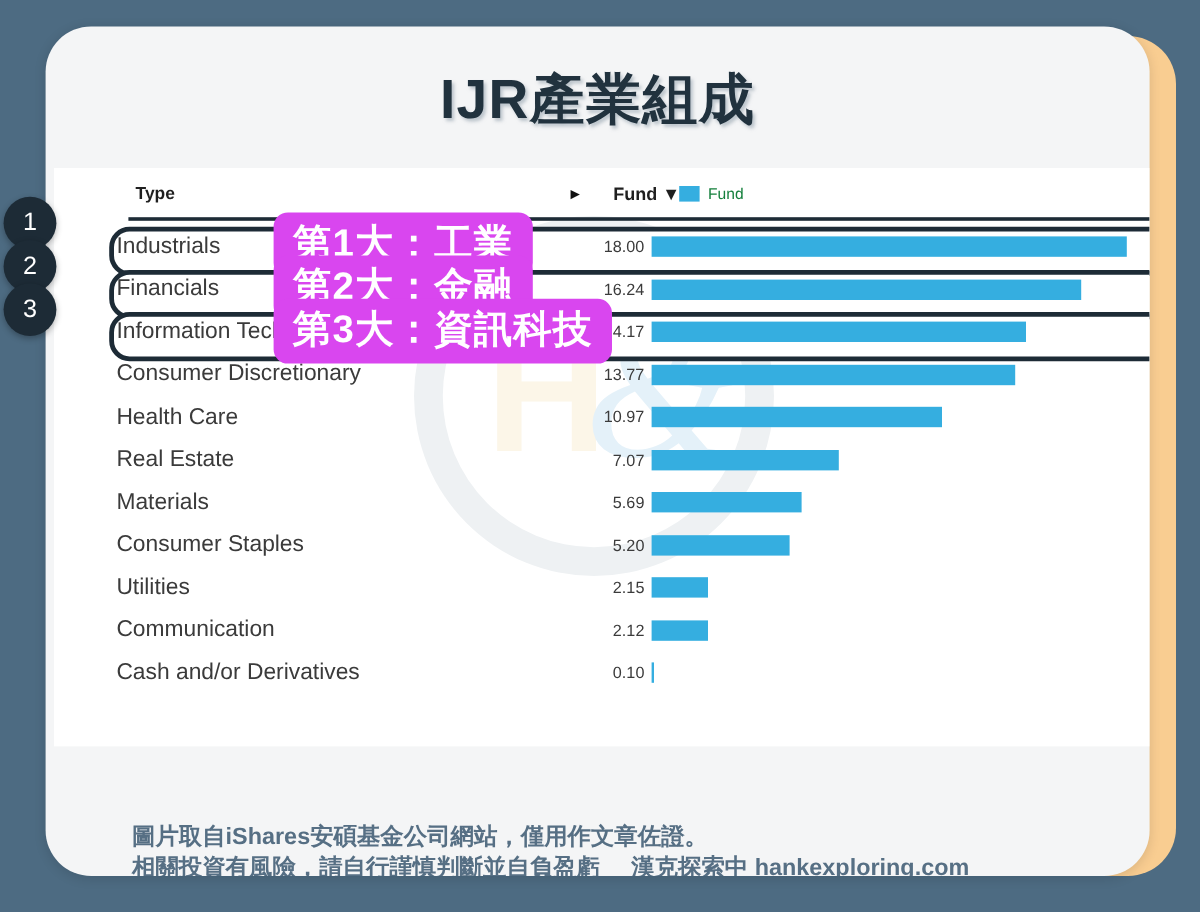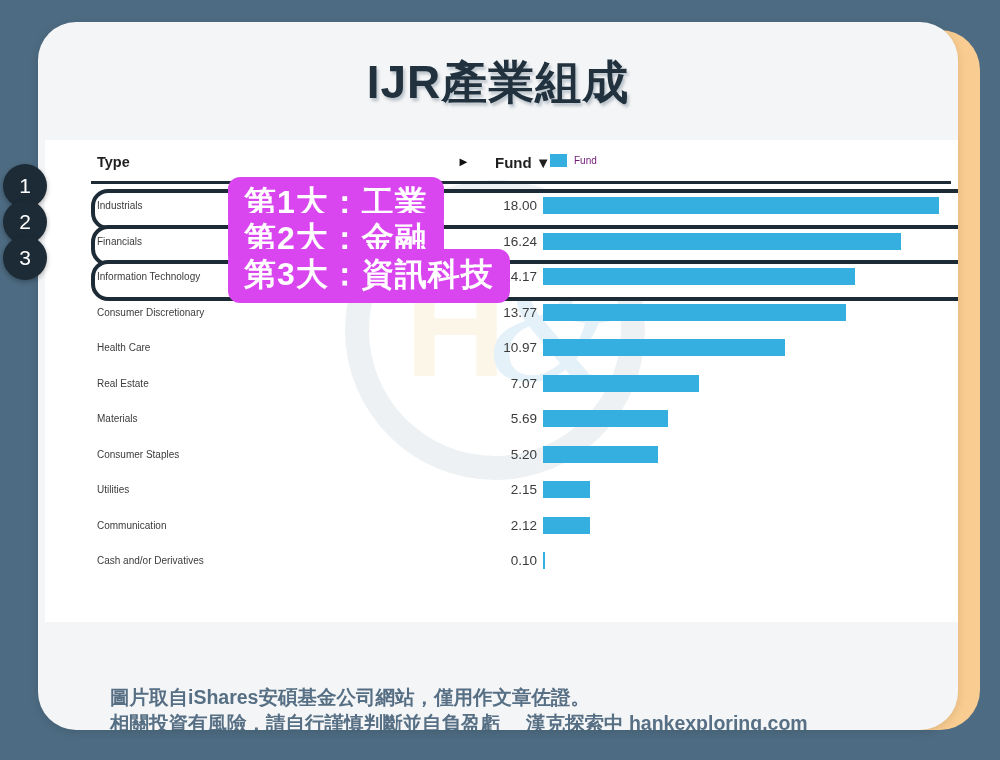--- a/index.html
+++ b/index.html
@@ -91,21 +91,21 @@
     font-size: 160px;
     color: #e4f1f9;
     font-family: "Liberation Serif", serif;
     font-style: italic;
     line-height: 1;
   }
 
   
   #table-header {
     position: absolute;
-    left: 0; top: 0;
+    left: 16px; top: 0;
     width: 913px; height: 48px;
     z-index: 3;
   }
   #col-type {
     position: absolute; left: 52px; top: 14px;
     font-size: 14.5px; font-weight: bold; color: #1f1f1f;
   }
   #sort-caret-type {
     position: absolute; left: 412px; top: 14px;
     font-size: 13px; color: #111;
@@ -116,21 +116,21 @@
     white-space: nowrap;
   }
   #legend {
     position: absolute; left: 505px; top: 14px;
     display: flex; align-items: center; gap: 7px;
   }
   #legend-swatch {
     width: 17px; height: 13px; background: #35aee0;
   }
   #legend-label {
-    font-size: 10px; color: #701a75;
+    font-size: 13px; color: #15803d;
   }
   #header-rule {
     position: absolute; left: 46px; top: 41px;
     width: 860px; height: 3px;
     background: #1d2b36;
   }
 
   
   #rows {
     position: absolute;
@@ -138,21 +138,21 @@
     width: 913px;
     z-index: 2;
   }
   .row {
     position: relative;
     height: 35.5px;
     display: flex; align-items: center;
   }
   .row-label {
     position: absolute; left: 52px;
-    font-size: 10px; color: #3b3b3b;
+    font-size: 19px; color: #3b3b3b;
     white-space: nowrap;
   }
   .row-value {
     position: absolute; left: 380px;
     width: 112px; text-align: right;
     font-size: 13.5px; color: #3b3b3b;
   }
   .row-bar-track {
     position: absolute; left: 498px;
     width: 410px; height: 35.5px;

